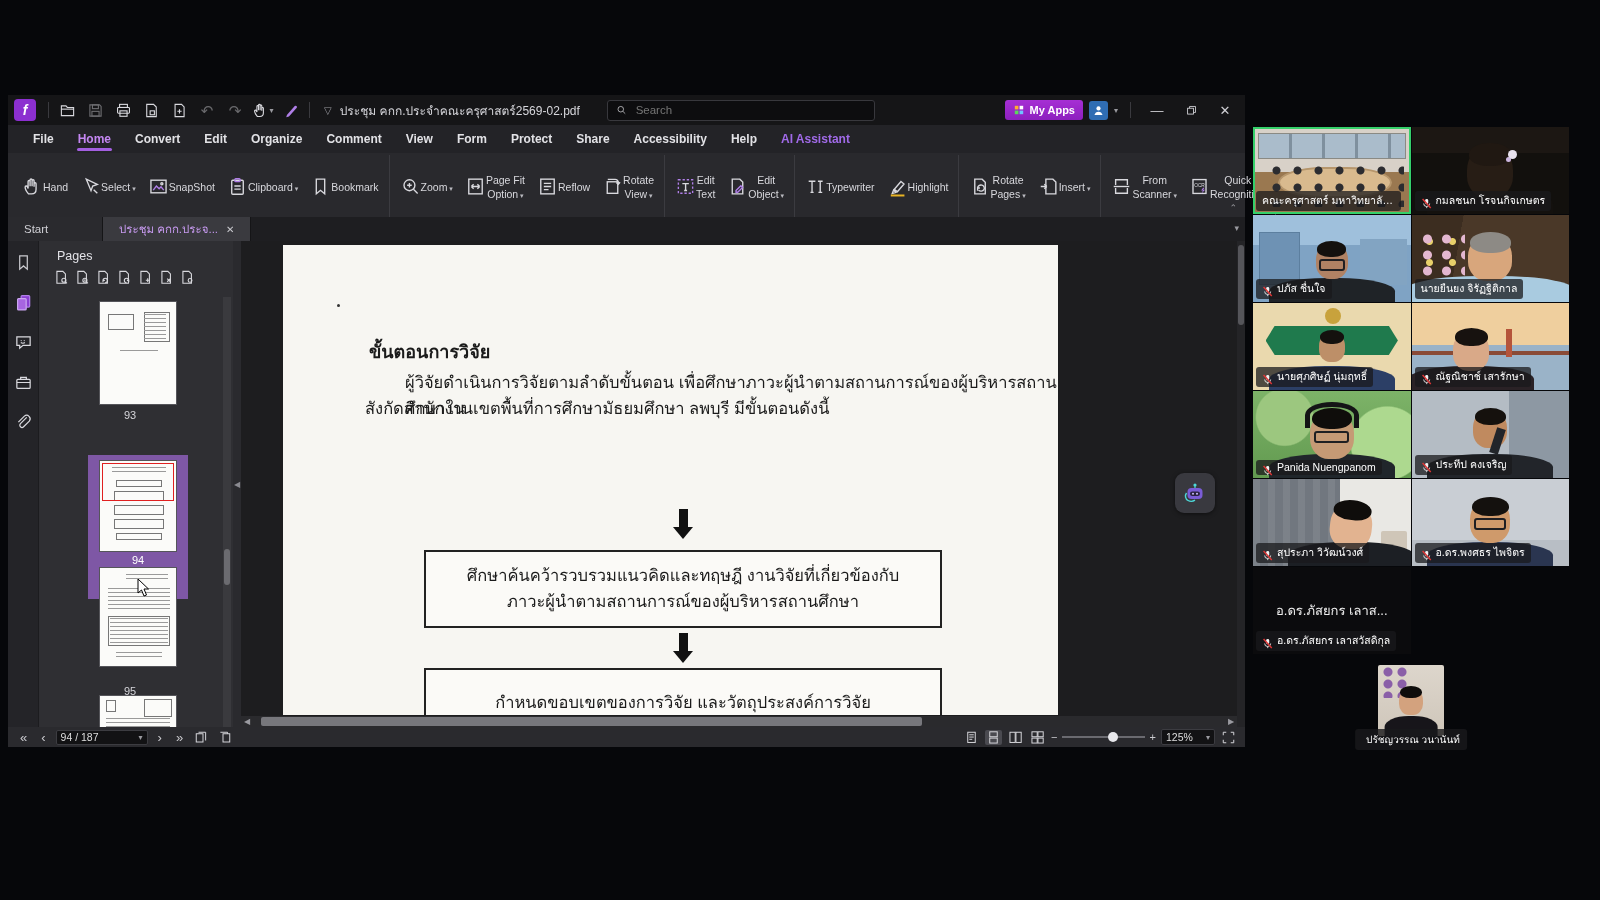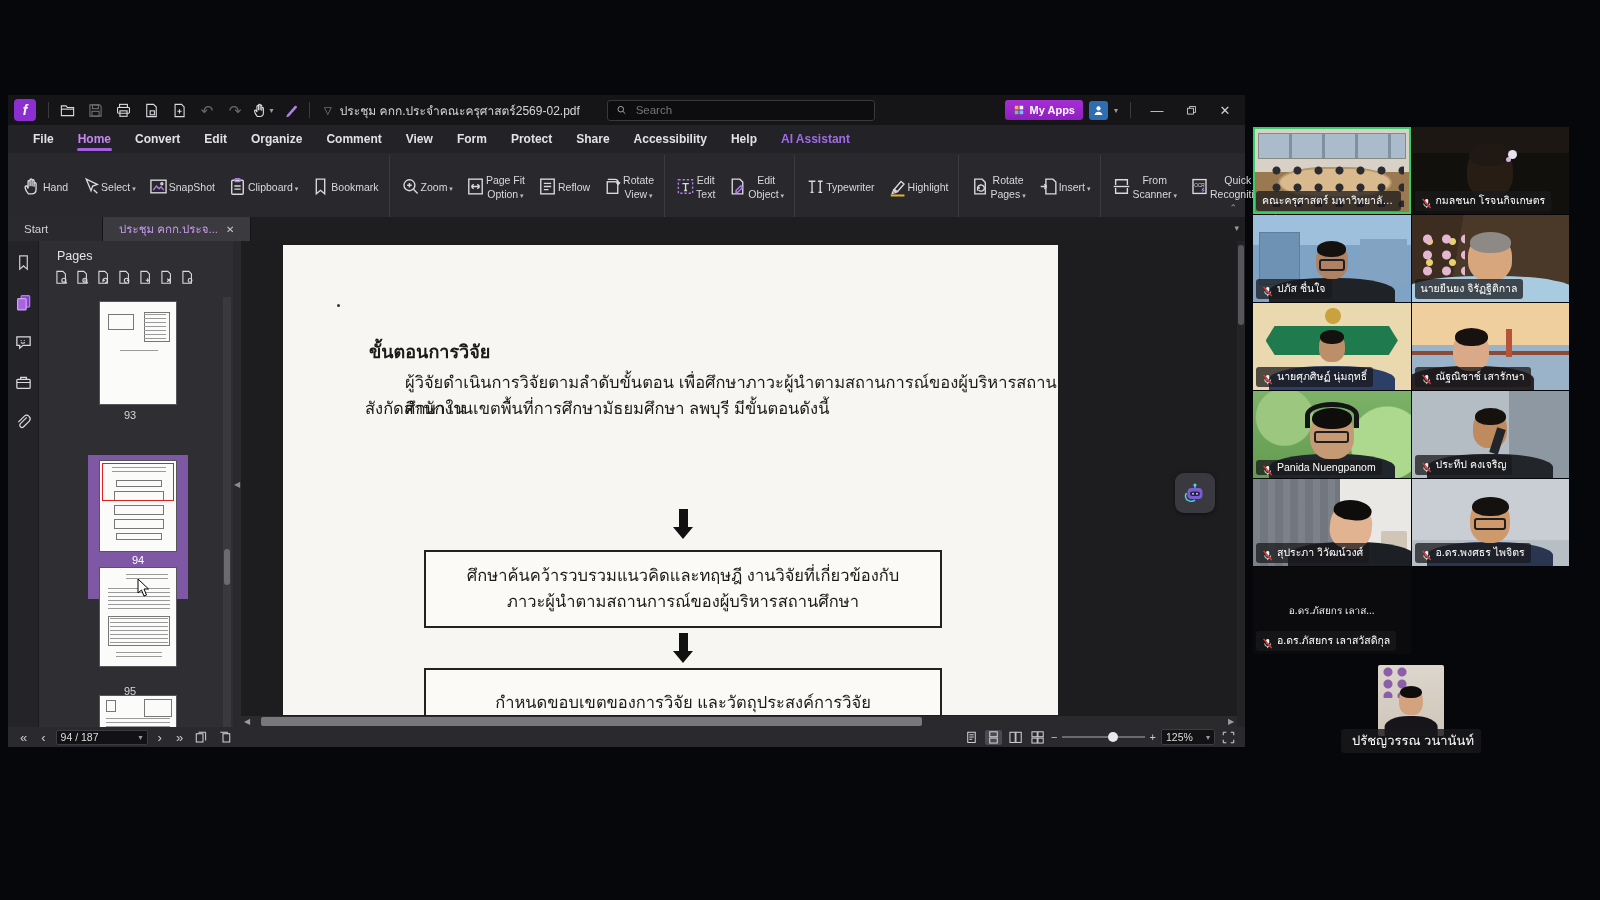--- a/index.html
+++ b/index.html
@@ -118,25 +118,25 @@
   .zoom-box .val{flex:1;font-size:10.5px;color:#ddd;}
 
   
   .meeting{position:absolute;left:1253px;top:127px;width:316px;}
   .mgrid{display:grid;grid-template-columns:1fr 1fr;gap:1px;}
   .tile{position:relative;height:87px;overflow:hidden;background:#222;}
   .tile.active-speaker{box-shadow:inset 0 0 0 2px #35d06a;}
   .nlabel{position:absolute;left:3px;bottom:3px;max-width:92%;display:flex;align-items:center;gap:4px;background:rgba(25,25,28,.75);border-radius:3px;padding:1px 6px 2px;z-index:5;}
   .nlabel .nm{color:#fff;font-size:10.5px;white-space:nowrap;overflow:hidden;text-overflow:ellipsis;}
   .nlabel .mic{width:11px;height:11px;flex:none;}
-  .disp-text{position:absolute;inset:0;display:flex;align-items:center;justify-content:center;color:#efefef;font-size:10px;}
+  .disp-text{position:absolute;inset:0;display:flex;align-items:center;justify-content:center;color:#efefef;font-size:13px;}
   .small-row{position:relative;margin-top:11px;height:92px;}
   .small-tile{position:absolute;left:125px;top:0;width:66px;height:71px;overflow:hidden;border-radius:2px;}
   .small-label{position:absolute;left:50%;transform:translateX(-50%);top:64px;display:flex;align-items:center;gap:4px;background:rgba(25,25,28,.8);border-radius:3px;padding:1px 7px 2px;white-space:nowrap;z-index:6;}
-  .small-label .nm{color:#fff;font-size:13px;}
+  .small-label .nm{color:#fff;font-size:10px;}
 
   
   .person{position:absolute;inset:0;}
   .p-head{position:absolute;left:50%;transform:translateX(-50%);bottom:30%;width:32px;height:36px;border-radius:46% 46% 42% 42%;background:var(--skin,#c9996f);z-index:2;}
   .p-head::before{content:'';position:absolute;top:-6%;left:4%;right:4%;height:44%;border-radius:50% 50% 45% 45%;background:var(--hair,#1d1712);}
   .p-glasses::after{content:'';position:absolute;top:42%;left:10%;right:10%;height:8px;border:2px solid #1f1f22;border-radius:3px;}
   .p-torso{position:absolute;left:50%;transform:translateX(-50%);bottom:-6%;width:80%;height:34%;border-radius:45% 45% 0 0;background:var(--shirt,#2a2d33);z-index:1;}
   .art{position:absolute;}
 
   .sc-room{background:linear-gradient(#d8d1c8 0 52%,#9a7850 52% 100%);}

